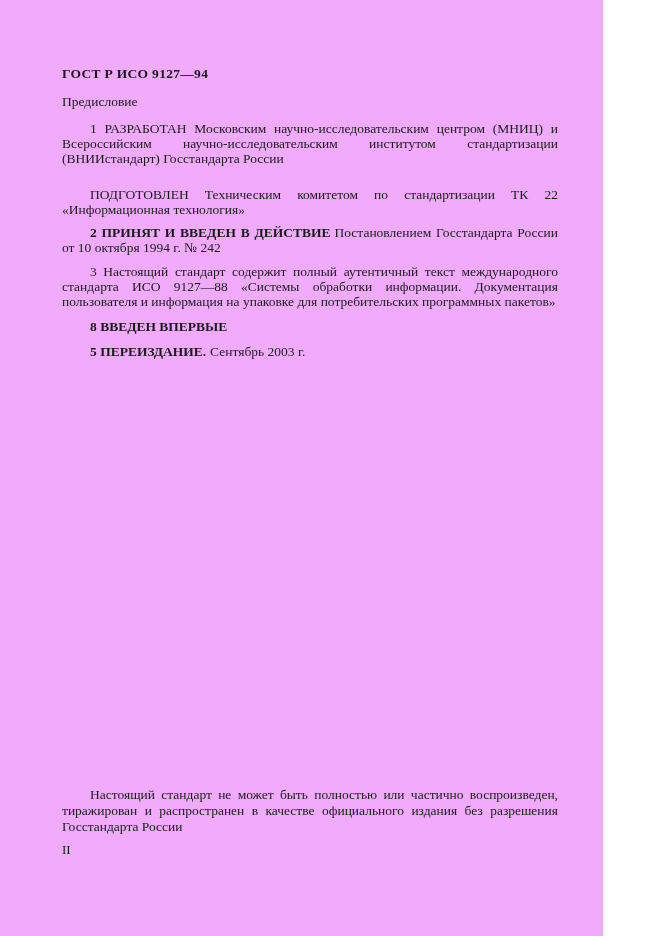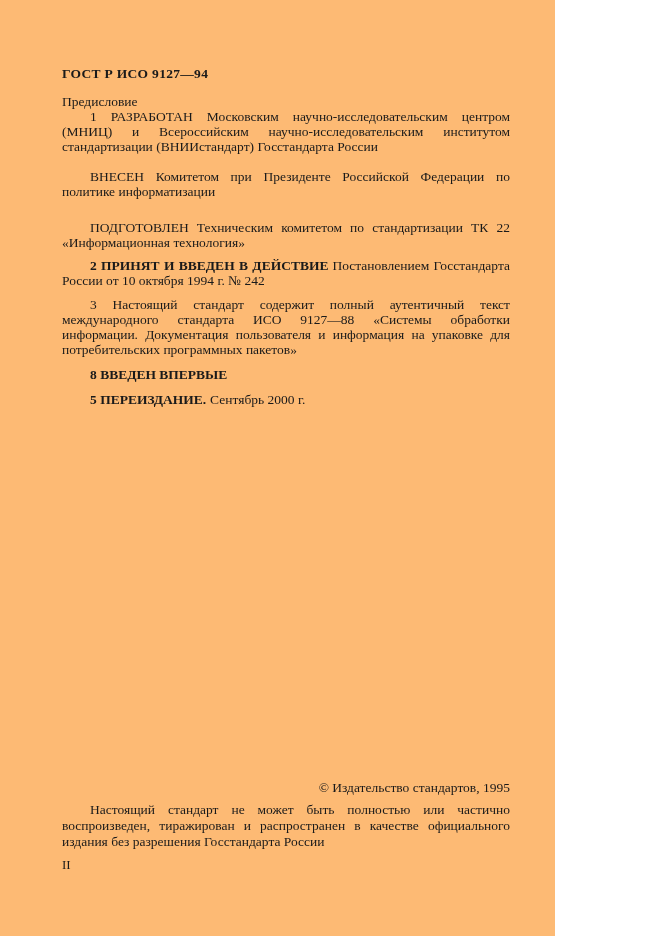--- a/index.html
+++ b/index.html
@@ -6,44 +6,44 @@
   html, body {
     width: 661px;
     height: 936px;
     background: #ffffff;
     font-family: "Liberation Serif", "DejaVu Serif", serif;
     color: #1a1a1a;
     overflow: hidden;
   }
   .page {
     position: relative;
-    width: 555px;
+    width: 603px;
     height: 936px;
     padding: 66px 45px 0 62px;
-    background: #fdba74;
+    background: #f0abfc;
   }
   .doc-header {
     font-weight: bold;
     font-size: 13.5px;
     line-height: 15px;
     letter-spacing: 0.3px;
   }
   .section-title {
     text-align: left;
     font-size: 13.5px;
     line-height: 15px;
     margin-top: 13px;
   }
   .para {
     font-size: 13.5px;
     line-height: 15px;
     text-align: justify;
     text-indent: 28px;
   }
-  .p1 { }
+  .p1 { margin-top: 12px; }
   .p2 { margin-top: 15px; }
   .p3 { margin-top: 21px; }
   .p4 { margin-top: 8px; }
   .p5 { margin-top: 9px; }
   .p6 { margin-top: 10px; }
   .p7 { margin-top: 10px; }
   .kw { font-weight: bold; }
   .kw:not(:empty) { padding-right: 4px; margin-top: 36px; }
   .bottom-block {
     position: absolute;
@@ -73,33 +73,31 @@
 <body>
 
 <div class="page">
 
   <div class="doc-header">ГОСТ Р ИСО 9127—94</div>
 
   <div class="section-title">Предисловие</div>
 
   <p class="para p1"><b class="kw"></b><span>1 РАЗРАБОТАН Московским научно-исследовательским центром (МНИЦ) и Всероссийским научно-исследовательским институтом стандартизации (ВНИИстандарт) Госстандарта России</span></p>
 
-  <p class="para p2"><b class="kw"></b><span>ВНЕСЕН Комитетом при Президенте Российской Федерации по политике информатизации</span></p>
 
   <p class="para p3"><b class="kw"></b><span>ПОДГОТОВЛЕН Техническим комитетом по стандартизации ТК 22 «Информационная технология»</span></p>
 
   <p class="para p4"><b class="kw">2 ПРИНЯТ И ВВЕДЕН В ДЕЙСТВИЕ</b><span>Постановлением Госстандарта России от 10 октября 1994 г. № 242</span></p>
 
   <p class="para p5"><b class="kw"></b><span>3 Настоящий стандарт содержит полный аутентичный текст международного стандарта ИСО 9127—88 «Системы обработки информации. Документация пользователя и информация на упаковке для потребительских программных пакетов»</span></p>
 
   <p class="para p6"><b class="kw">8 ВВЕДЕН ВПЕРВЫЕ</b><span></span></p>
 
-  <p class="para p7"><b class="kw">5 ПЕРЕИЗДАНИЕ.</b><span>Сентябрь 2000 г.</span></p>
+  <p class="para p7"><b class="kw">5 ПЕРЕИЗДАНИЕ.</b><span>Сентябрь 2003 г.</span></p>
 
   <div class="bottom-block">
     <div class="copyright">
-      <div>© Издательство стандартов, 1995</div>
     </div>
     <p class="notice">Настоящий стандарт не может быть полностью или частично воспроизведен, тиражирован и распространен в качестве официального издания без разрешения Госстандарта России</p>
     <div class="page-number">II</div>
   </div>
 
 </div>
 
 </body></html>

